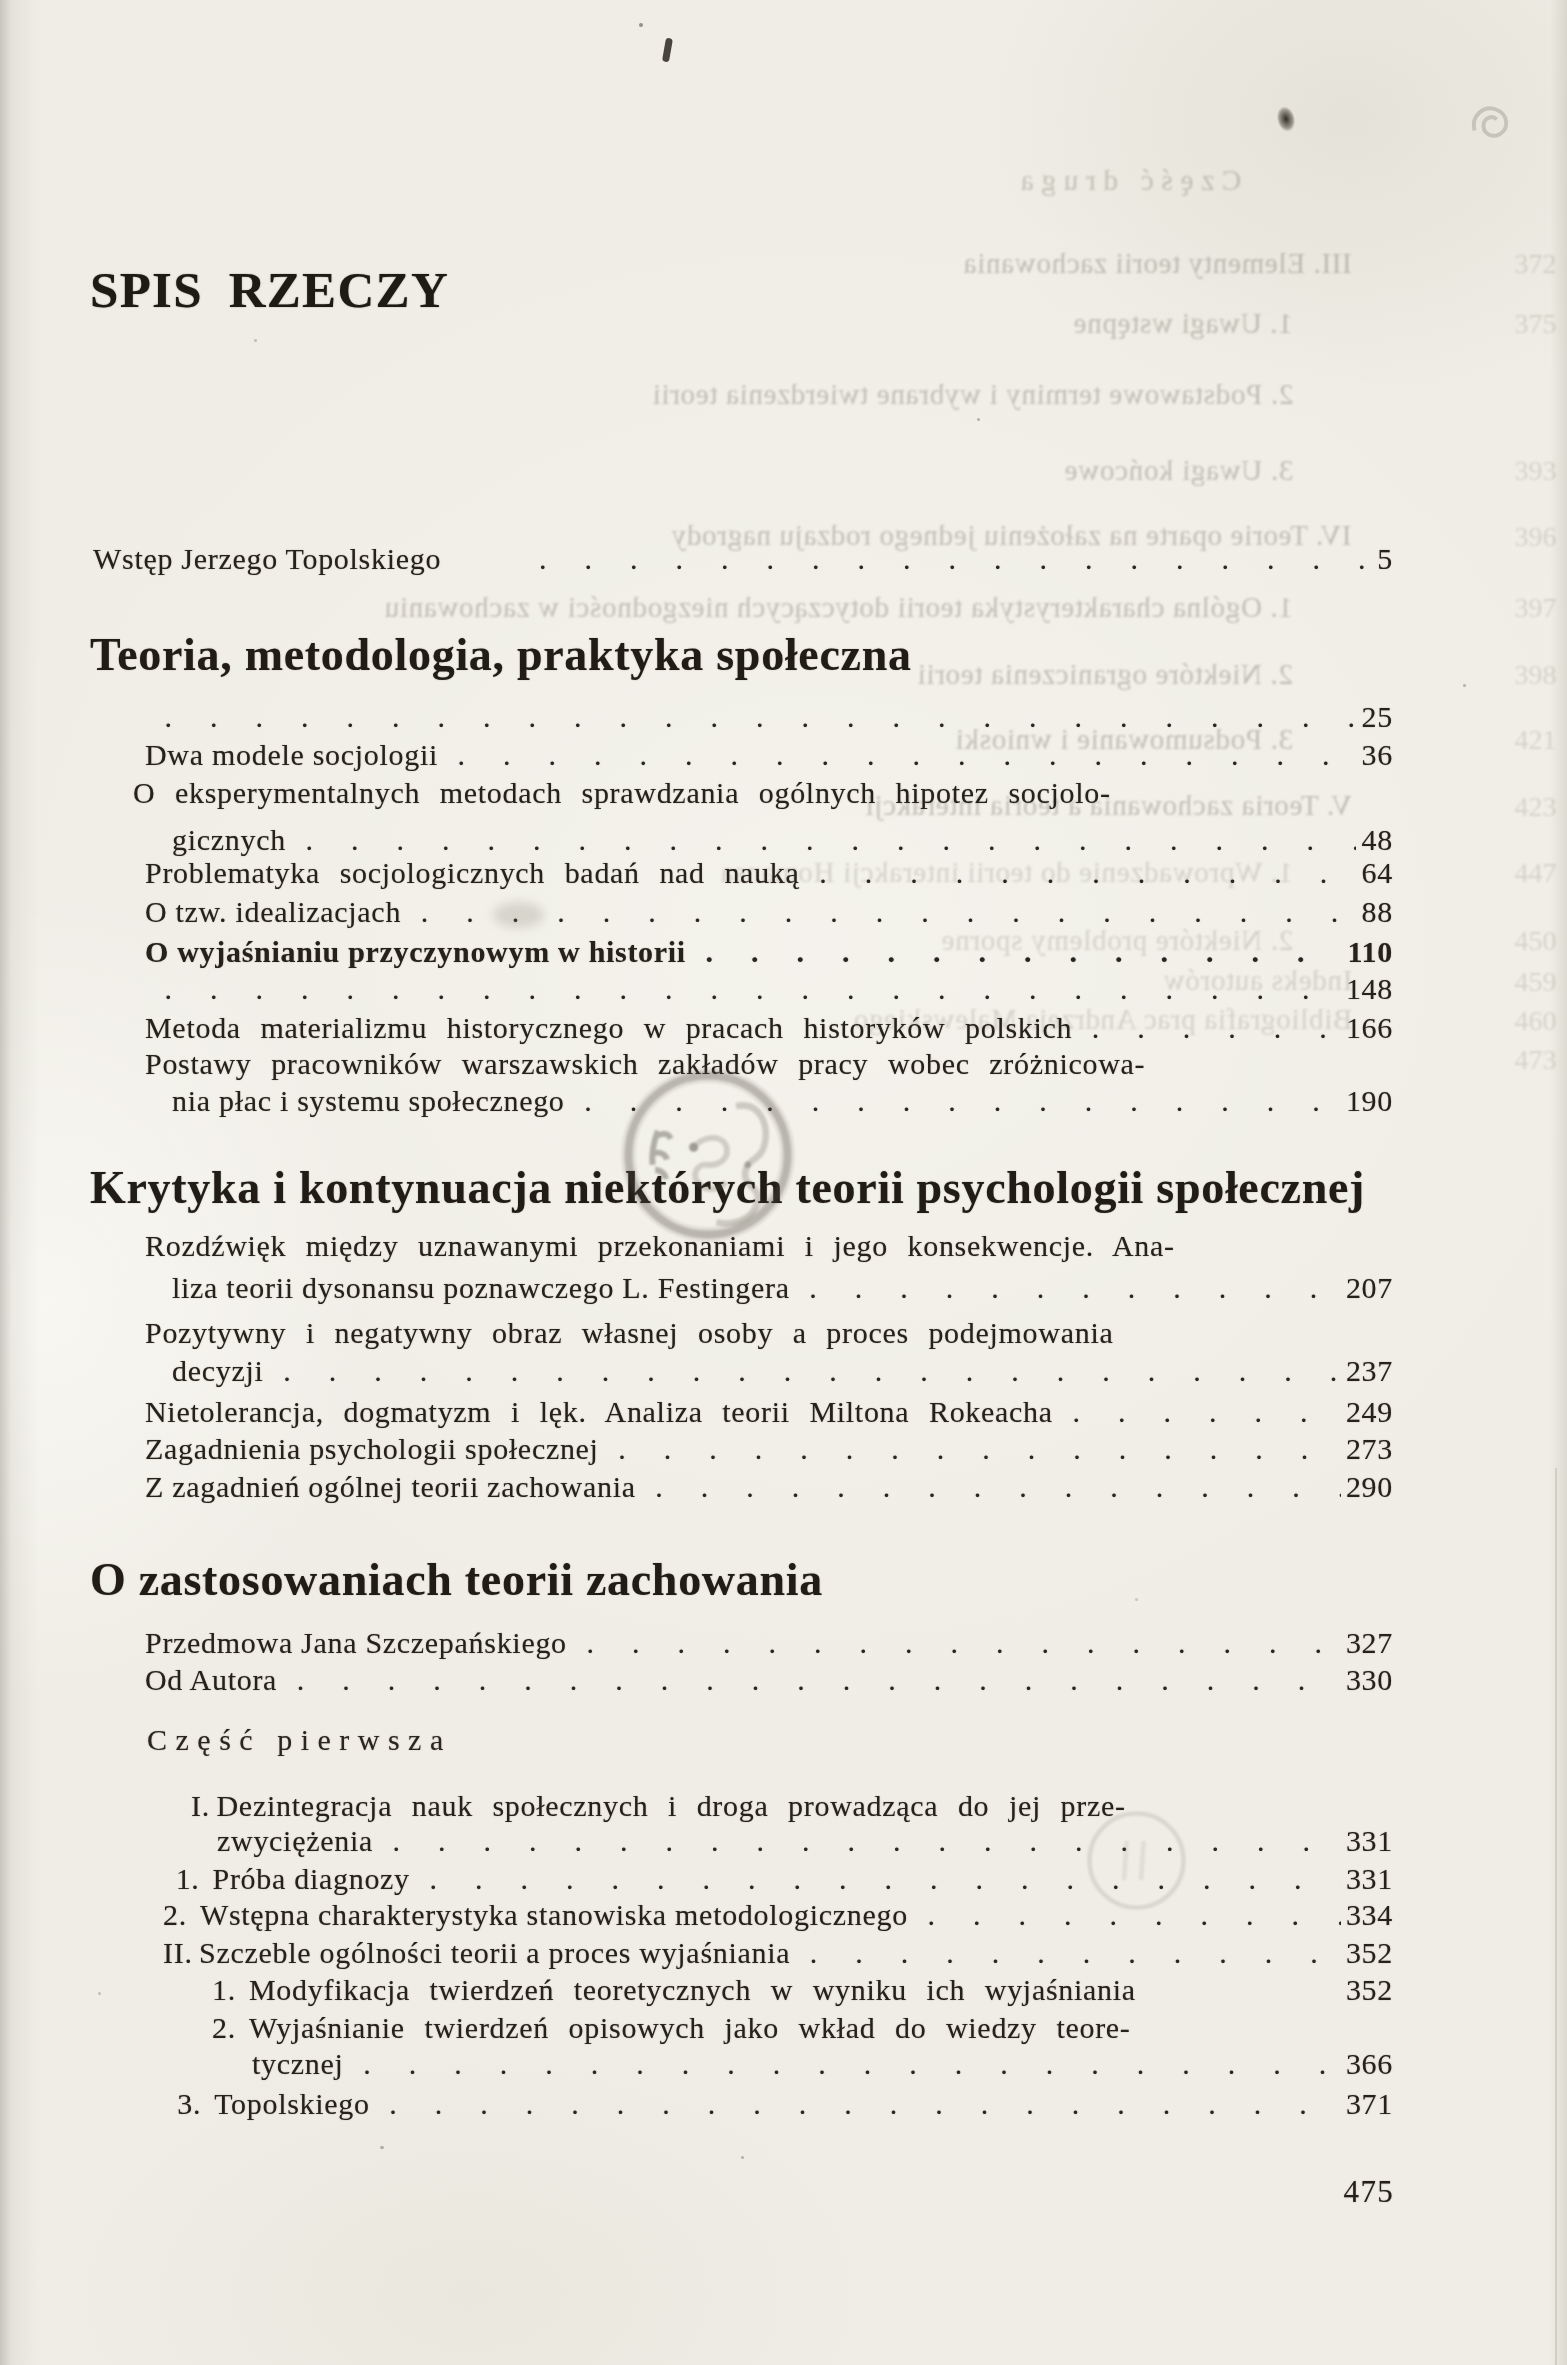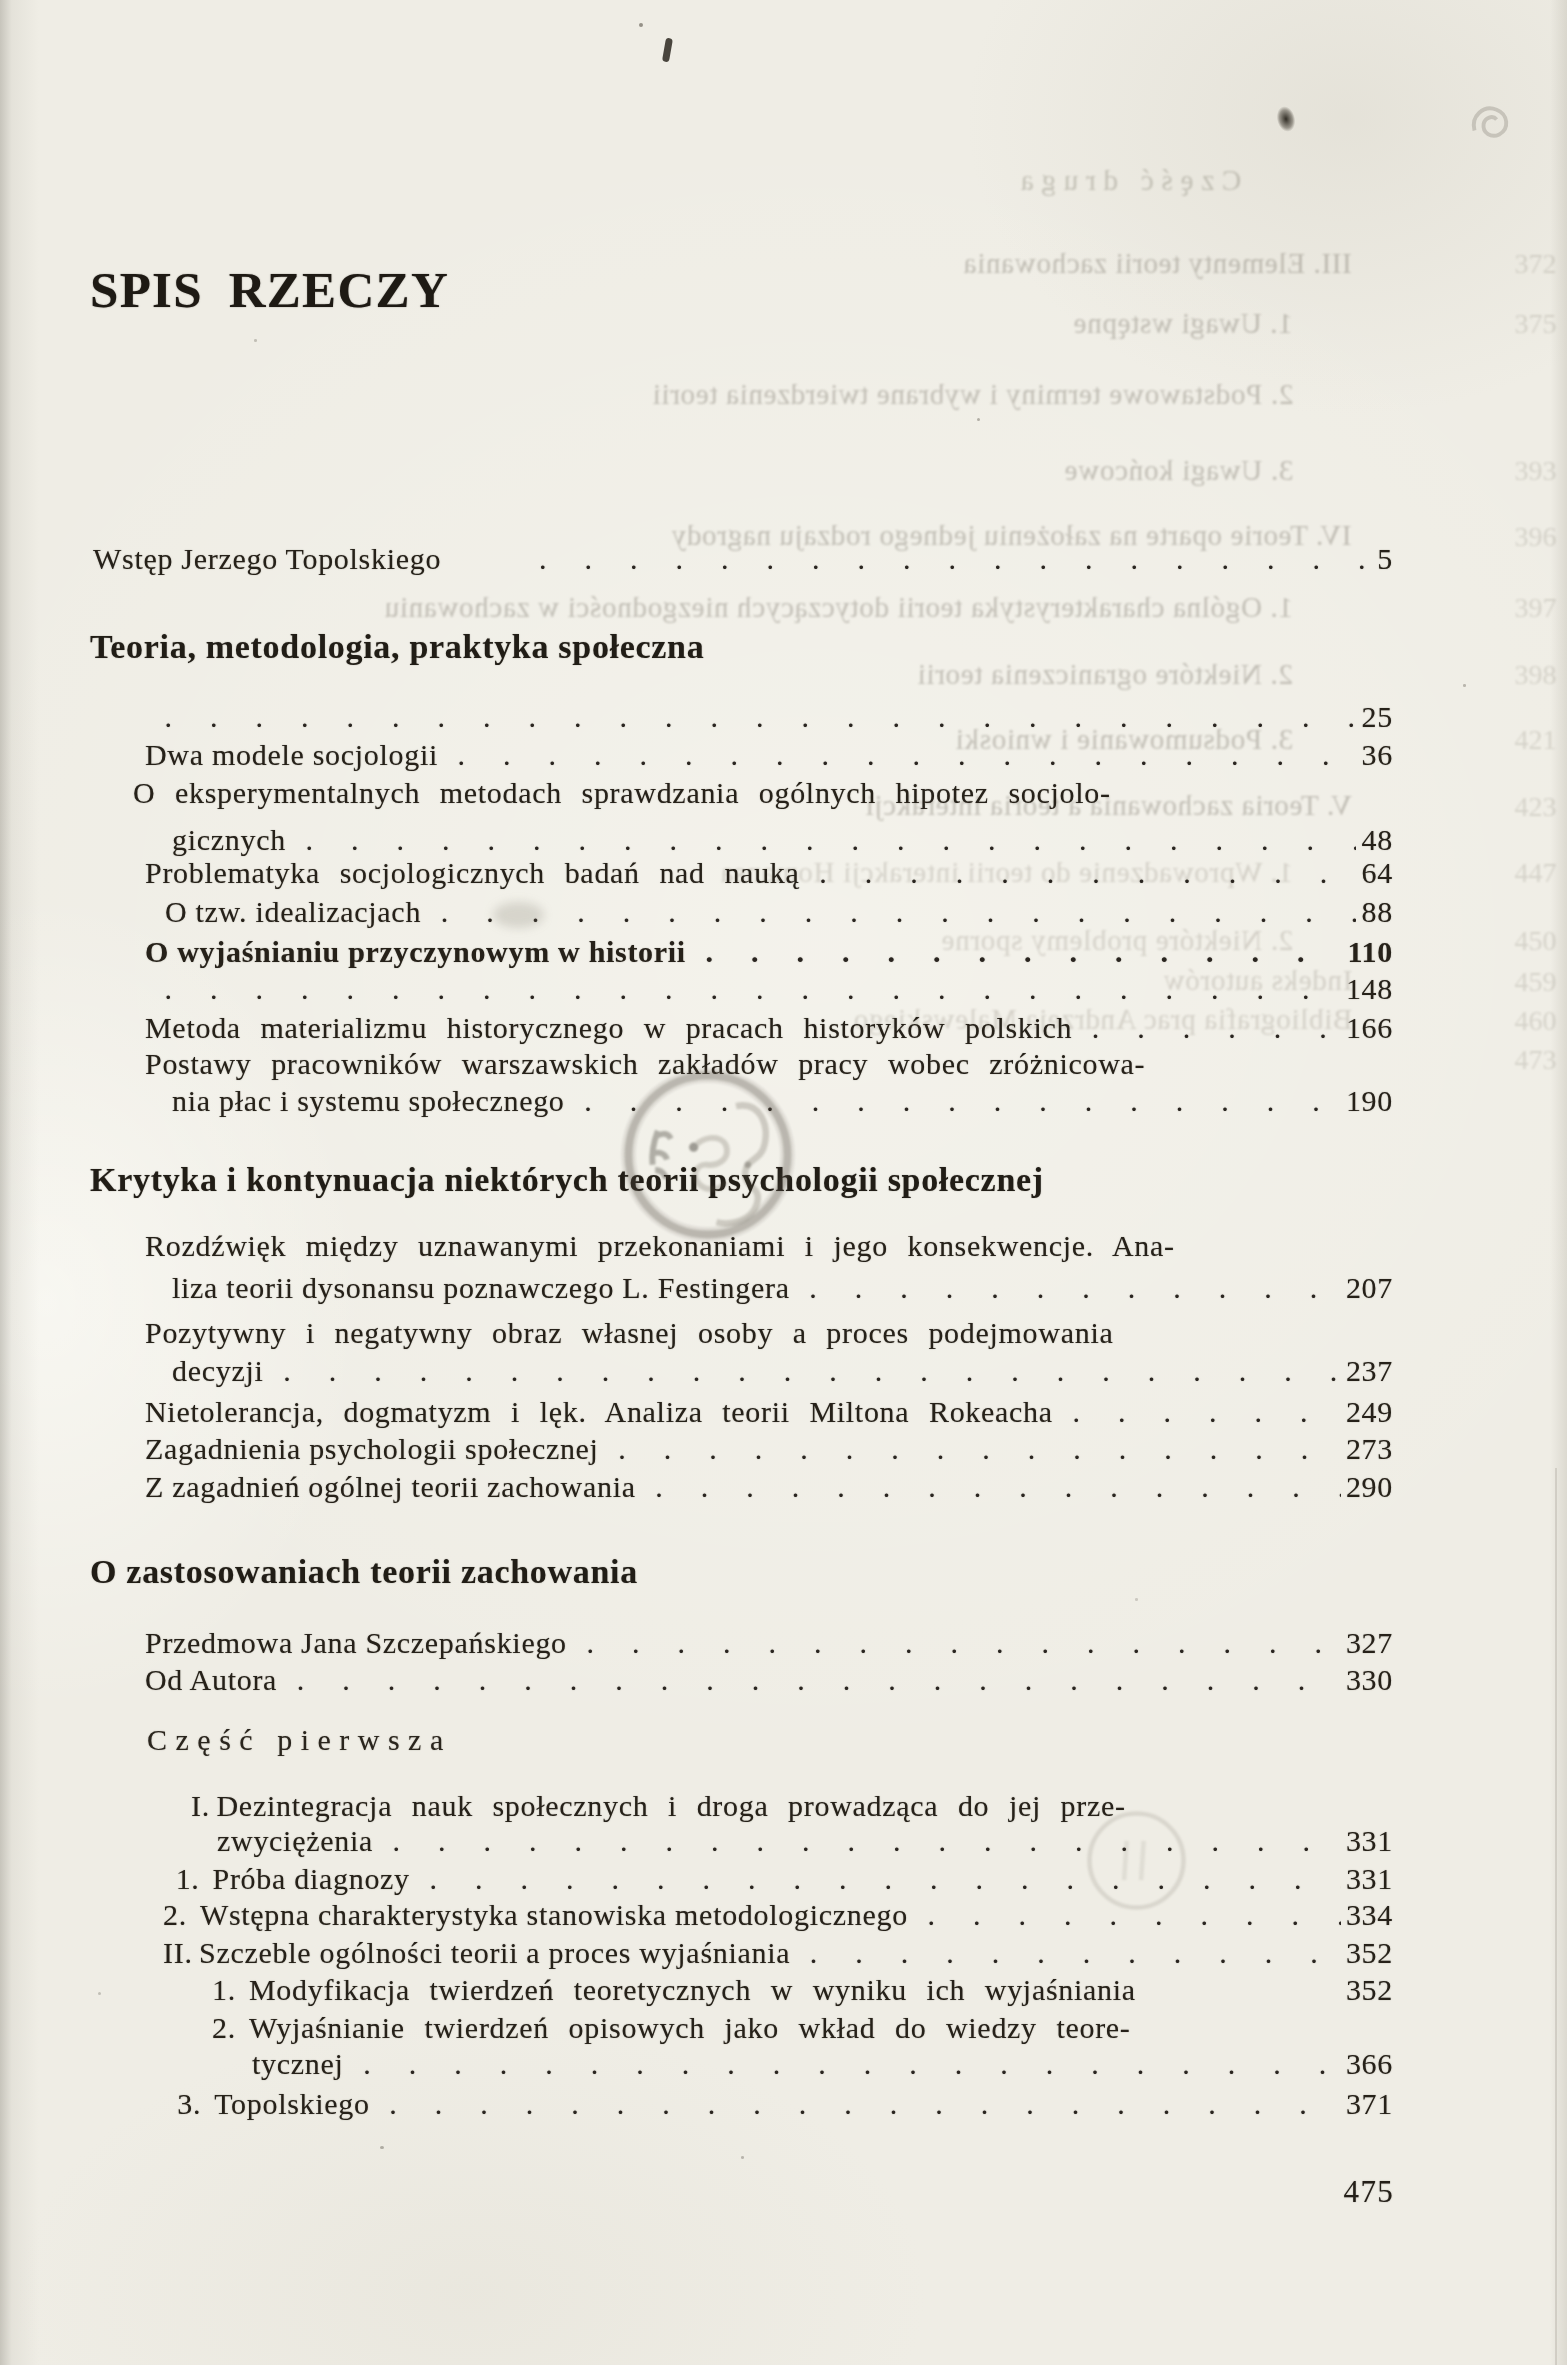--- a/index.html
+++ b/index.html
@@ -20,21 +20,21 @@
   }
   .ink{ text-shadow:0 0 1.3px rgba(45,40,30,.40); }
   .page-title{
     position:absolute; left:90px; top:261px;
     font-size:51px; font-weight:700; letter-spacing:1.3px; word-spacing:11.7px;
     color:#1e1a14; text-shadow:0 0 1.3px rgba(30,26,18,.55);
     white-space:nowrap;
   }
   .heading{
     position:absolute; left:90px;
-    font-size:34px; font-weight:700; letter-spacing:0.7px;
+    font-size:46px; font-weight:700; letter-spacing:0.7px;
     color:#211d16; white-space:nowrap;
   }
   .part-heading{
     position:absolute; left:147px;
     font-size:30px; font-weight:400; letter-spacing:8.5px;
     color:#2a251d; white-space:nowrap;
   }
   .row{
     position:absolute; right:174px;
     display:flex; align-items:baseline;
@@ -136,21 +136,21 @@
     <div class="row ink" style="top: 822px; left: 172px;">
       <span class="txt">gicznych</span>
       <span class="leader">........................................</span>
       <span class="pnum">48</span>
     </div>
     <div class="row ink" style="top: 855px; left: 145px;">
       <span class="txt stretch">Problematyka socjologicznych badań nad nauką</span>
       <span class="leader">........................................</span>
       <span class="pnum">64</span>
     </div>
-    <div class="row ink" style="top: 894px; left: 145px; margin-left: 20px;">
+    <div class="row ink" style="top: 894px; left: 145px;">
       <span class="txt">O tzw. idealizacjach</span>
       <span class="leader">........................................</span>
       <span class="pnum">88</span>
     </div>
     <div class="row ink" style="top: 934px; left: 145px; font-weight: bold;">
       <span class="txt">O wyjaśnianiu przyczynowym w historii</span>
       <span class="leader">........................................</span>
       <span class="pnum">110</span>
     </div>
     <div class="row ink" style="top: 971px; left: 145px;">

